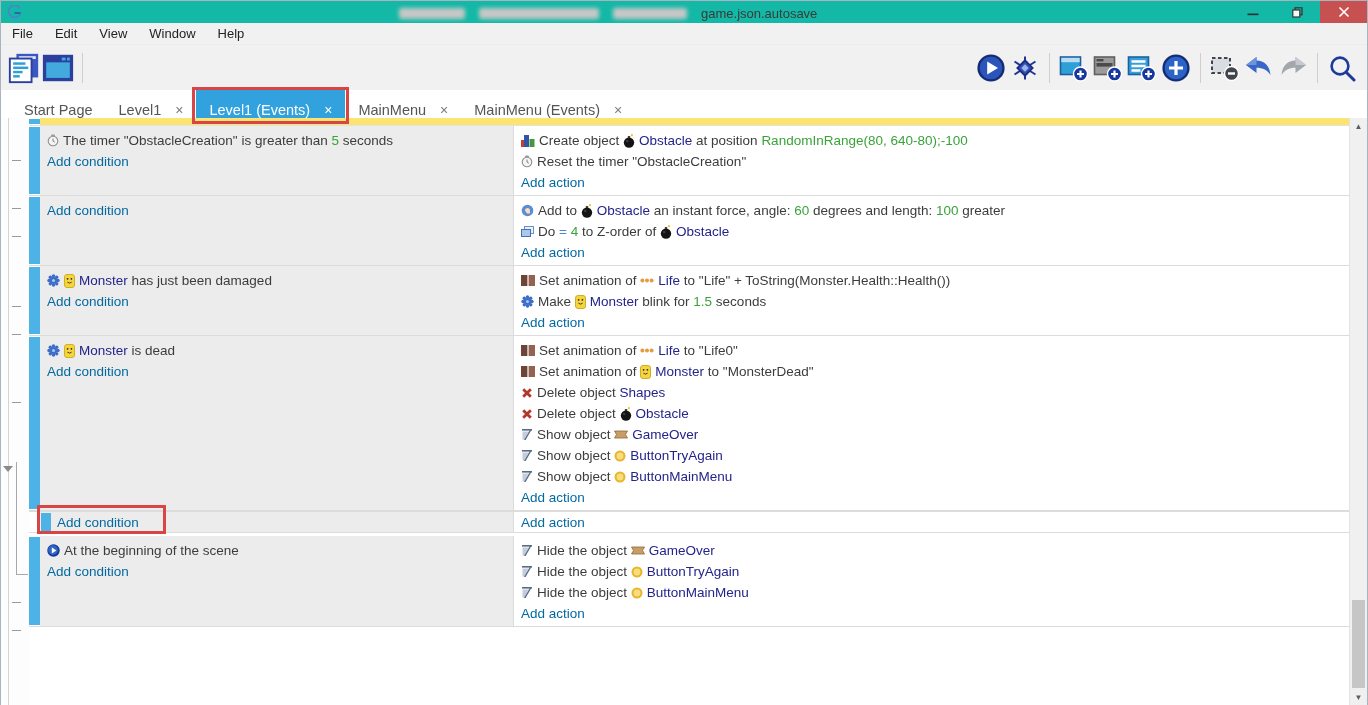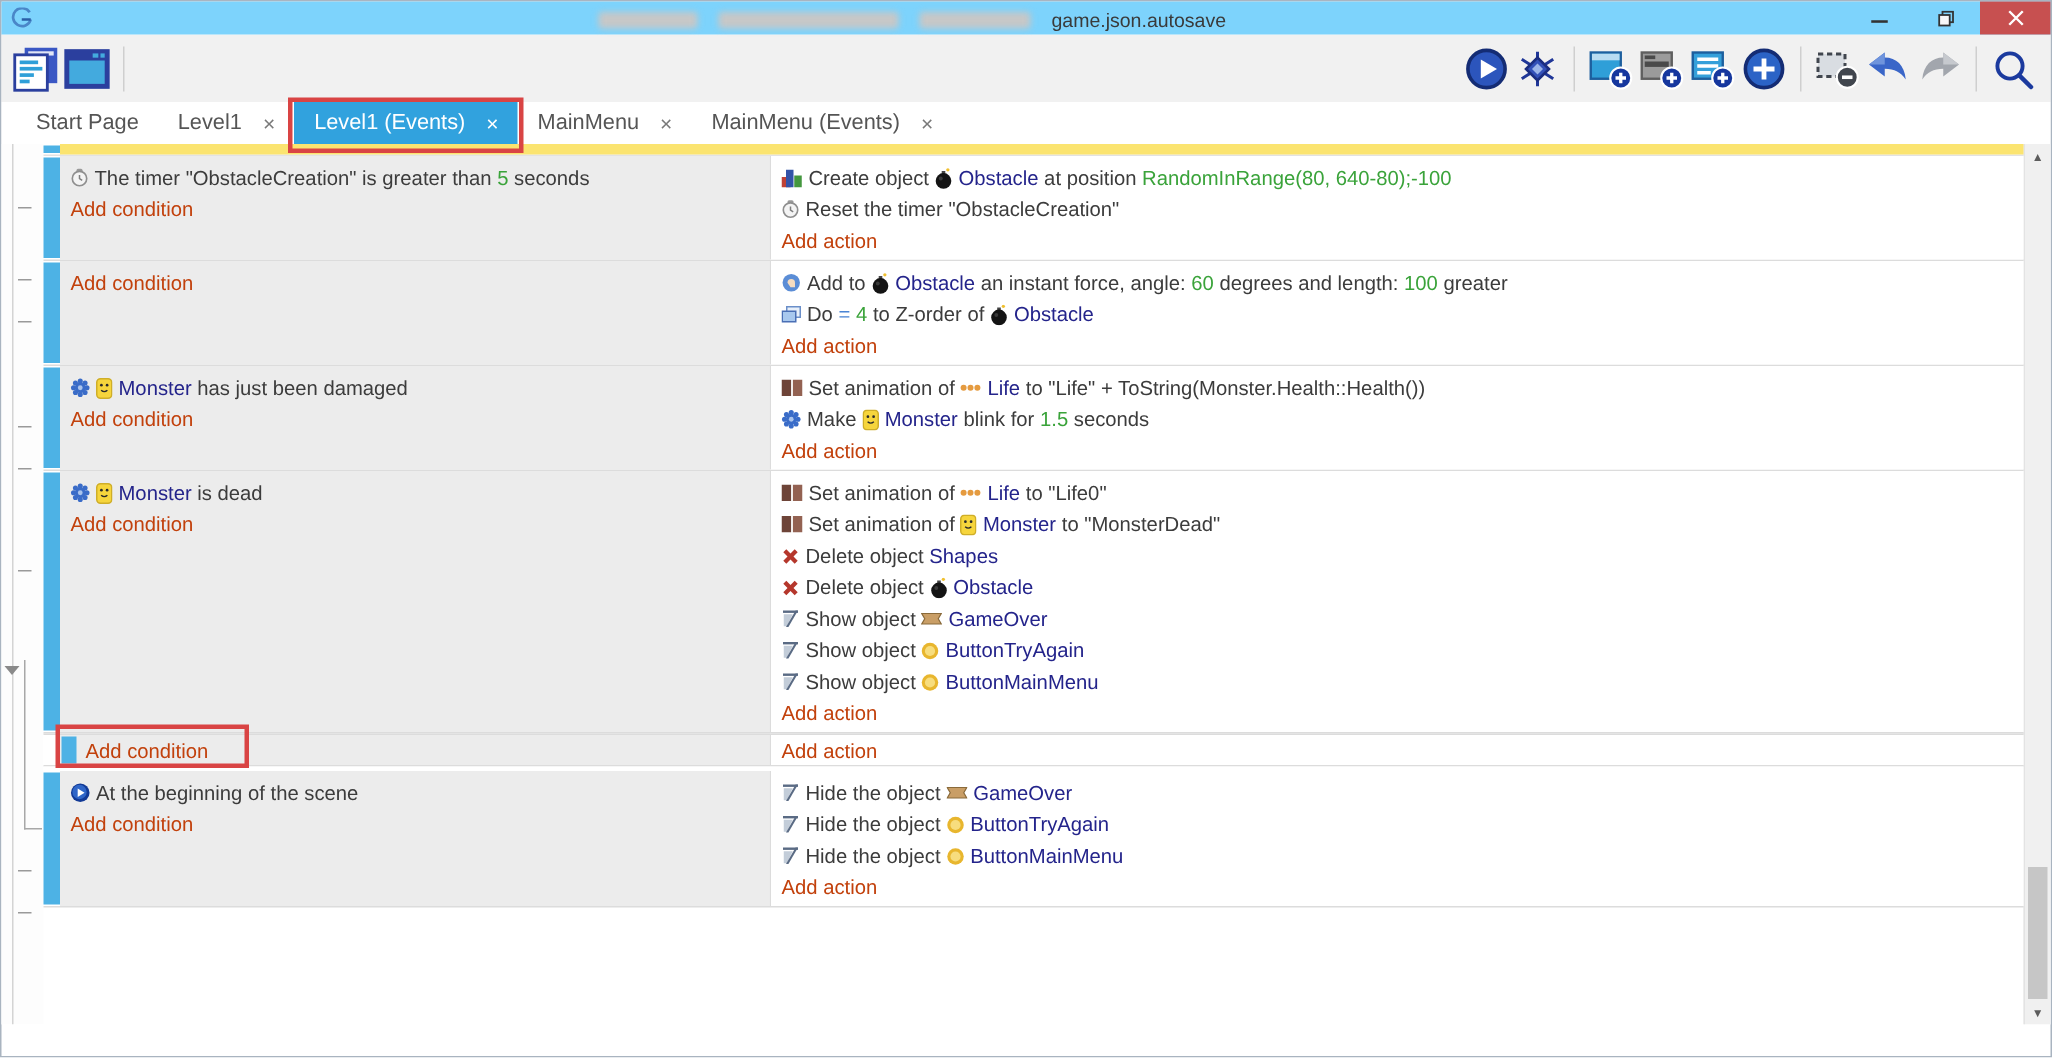--- a/index.html
+++ b/index.html
@@ -1,21 +1,21 @@
 <!DOCTYPE html>
 <html style="--yellow: #fbe470; --barblue: #4db2e5; --tabblue: #31a2de; --red: #d94444;"><head>
 <meta charset="utf-8">
 <style>
   *{margin:0;padding:0;box-sizing:border-box}
   html,body{width:1368px;height:705px;overflow:hidden}
   body{font-family:"Liberation Sans",sans-serif;background:#fff;color:#3c3c3c}
   .app{position:relative;width:1368px;height:705px;background:#fff;border:1px solid #a9b4c0}
 
   
-  .titlebar{height:22px;background:#7dd3fc;display:flex;align-items:center;position:relative}
+  .titlebar{height:22px;background:#14b8a6;display:flex;align-items:center;position:relative}
   .logo{margin-left:6px;display:flex;align-items:center}
   .title-area{position:absolute;left:398px;top:5px;display:flex;align-items:center;gap:14px}
   .blur{display:inline-block;height:11px;border-radius:2px;background:#c7c7c7;filter:blur(2.2px)}
   .b1{width:66px}.b2{width:120px}.b3{width:74px}
   .title-text{font-size:13px;color:#3a3a3a;white-space:pre}
   .win-controls{margin-left:auto;display:flex;height:22px}
   .win-btn{width:45px;height:22px;display:flex;align-items:center;justify-content:center;cursor:default}
   .win-btn.close{background:#c75050;width:47px}
 
   
@@ -23,21 +23,21 @@
   .menu-item{padding:0 11px;height:100%;display:flex;align-items:center}
 
   
   .toolbar{height:45px;background:#f1f1f1;display:flex;align-items:center;padding:0 6px}
   .tool-btn{width:34px;height:36px;display:flex;align-items:center;justify-content:center}
   .tool-sep{width:1px;height:30px;background:#cfcfcf;margin:0 7px}
   .toolbar-right{margin-left:auto;display:flex;align-items:center;margin-right:2px}
 
   
   .tabbar{height:28px;background:#fff;display:flex;align-items:stretch;font-size:14.5px;color:#555;padding-left:10px}
-  .tab{display:flex;align-items:center;padding:0 13px;gap:14px;white-space:nowrap}
+  .tab{display:flex;align-items:flex-end;padding:0 13px;gap:14px;white-space:nowrap}
   .tab .x{color:#7a7a7a;font-size:14px}
   .tab.active{background:var(--tabblue,#31a2de);color:#fff;position:relative}
   .tab.active .x{color:#fff}
   .tab.active::after{content:"";position:absolute;left:-4px;right:-4px;top:-3px;bottom:-6px;border:3px solid var(--red,#d94444);z-index:60;pointer-events:none}
 
   
   .sheet{position:relative;height:587px;display:flex;background:#fff;overflow:hidden}
   .gutter{width:28px;position:relative;background:#fdfdfd;flex:none}
   .gutter::before{content:"";position:absolute;left:7px;top:0;bottom:0;width:1px;background:#d4d4d4}
   .dash{position:absolute;left:11px;width:9px;height:1px;background:#9a9a9a}
@@ -54,21 +54,21 @@
   .row.comment .body{flex:1;background:var(--yellow,#fbe470);display:flex;align-items:center;padding-left:10px;font-size:13.5px;color:#3e3e3e}
   .row.event{border-bottom:1px solid #dcdcdc}
   .cond{width:473px;background:#ececec;padding:4px 0 2px;flex:none}
   .act{flex:1;background:#fff;border-left:1px solid #dcdcdc;padding:4px 0 2px;min-width:0}
   .ev-line{height:21px;display:flex;align-items:center;padding-left:7px;font-size:13.5px;color:#3c3c3c}
   .ev-line span{white-space:pre}
   .ic{display:inline-flex;margin-right:4px;flex:none}
   .seg-obj{font-weight:normal;color:#24248b}
   .seg-val{color:#3aa33a}
   .seg-op{color:#4a84d4}
-  .ev-line.ph{color:#c2410c}
+  .ev-line.ph{color:#0369a1}
   .row.subevent{height:22px;border-top:1px solid #dcdcdc;border-bottom:1px solid #dcdcdc}
   .row.subevent .spacer{width:11px;background:#fff;flex:none}
   .row.subevent .cond{padding:0;display:flex;align-items:center}
   .row.subevent .cond .ev-line{padding-left:4px}
   .minibar{width:10px;height:18px;background:var(--barblue,#4db2e5);margin-left:1px;margin-right:2px;flex:none}
   .row.gap{height:3px;background:#fff}
   .annot-box{position:absolute;left:8px;top:-7px;width:129px;height:29px;border:3px solid var(--red,#d94444);z-index:30;pointer-events:none}
 
   
   .vscrollbar{width:18px;background:#f0f0f0;border-left:1px solid #e3e3e3;display:flex;flex-direction:column;flex:none}
@@ -107,20 +107,27 @@
           </svg>
         </div>
       <div class="win-btn close">
           <svg width="12" height="12" viewBox="0 0 12 12">
             <path d="M1.5 1.5l9 9M10.5 1.5l-9 9" stroke="#fff" stroke-width="1.6"></path>
           </svg>
         </div>
     </div>
   </div>
 
+  <div class="menubar">
+    <span class="menu-item">File</span>
+    <span class="menu-item">Edit</span>
+    <span class="menu-item">View</span>
+    <span class="menu-item">Window</span>
+    <span class="menu-item">Help</span>
+  </div>
 
   <div class="toolbar">
     <div class="tool-btn">
       <svg width="36" height="34" viewBox="0 0 36 34">
           <rect x="10" y="2" width="23" height="25" fill="#3a57c4"></rect>
           <rect x="12.5" y="4.5" width="18" height="3" fill="#ffffff" opacity="0.85"></rect>
           <rect x="3" y="7" width="23" height="25" fill="#fff" stroke="#2b3f9e" stroke-width="2"></rect>
           <g fill="#2f9fd8">
             <rect x="6.5" y="11" width="13" height="2.6"></rect>
             <rect x="6.5" y="15.5" width="16" height="2.6"></rect>

